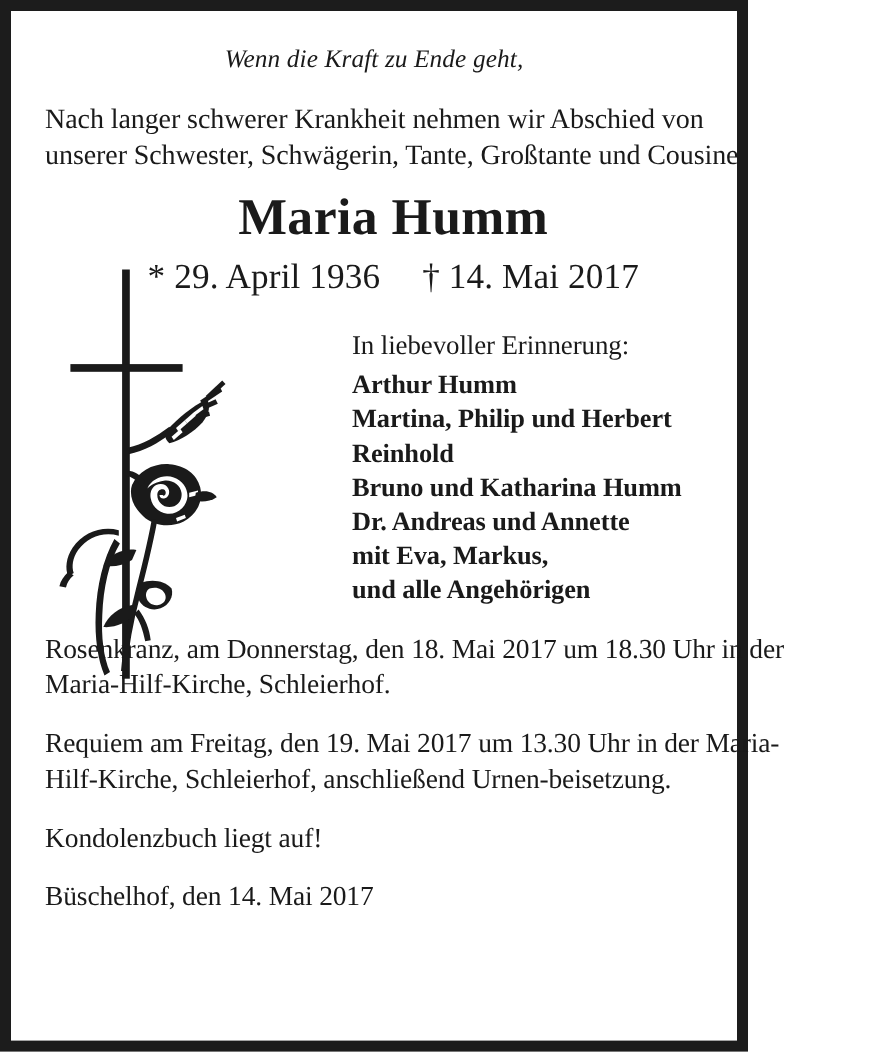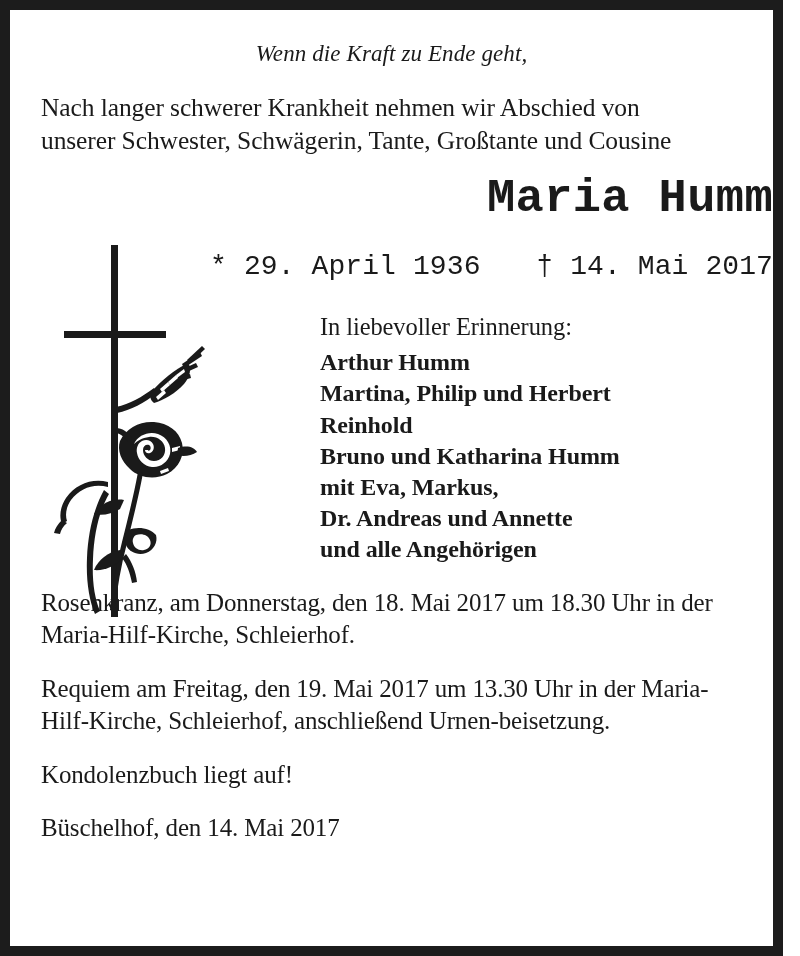--- a/index.html
+++ b/index.html
@@ -10,21 +10,21 @@
   body {
     width: 800px;
     height: 956px;
     font-family: "Liberation Serif", "DejaVu Serif", serif;
     color: #1a1a1a;
     overflow: hidden;
   }
   .notice {
     position: relative;
     box-sizing: border-box;
-    width: 783px;
+    width: 680px;
     height: 956px;
     border: 10px solid #1c1c1c;
     background: #ffffff;
   }
   .inner {
     position: relative;
     box-sizing: border-box;
     width: 100%;
     height: 100%;
     padding: 0;
@@ -46,33 +46,32 @@
     margin: 21px 0 16px 31px;
     width: 660px;
     font-size: 25.5px;
     line-height: 1.30;
     letter-spacing: -0.1px;
   }
 
   
   .name-block {
     margin-top: 18px;
-    text-align: right;
+    text-align: center;
     padding-left: 35px;
-    font-family: Liberation Mono, monospace;
   }
   .deceased-name {
     font-size: 47px;
     font-weight: bold;
     line-height: 1.0;
     letter-spacing: 0.4px;
   }
   .dates {
-    font-size: 28px;
-    margin-top: 29px;
+    font-size: 32px;
+    margin-top: 11px;
     letter-spacing: 0.1px;
   }
   .dates .gap { display: inline-block; width: 22px; }
 
   
   .memory-wrap {
     margin-top: 29px;
     padding-left: 310px;
   }
   .memory-head {
@@ -205,22 +204,22 @@
       </div>
     </div>
 
     <div class="memory-wrap">
       <div class="memory-head">In liebevoller Erinnerung:</div>
       <div class="family-list">
           <div>Arthur Humm</div>
           <div>Martina, Philip und Herbert</div>
           <div>Reinhold</div>
           <div>Bruno und Katharina Humm</div>
+          <div>Dr. Andreas und Annette</div>
           <div>mit Eva, Markus,</div>
-          <div>Dr. Andreas und Annette</div>
           <div>und alle Angehörigen</div>
         </div>
     </div>
 
     <div class="services">
         <div class="para">Rosenkranz, am Donnerstag, den 18. Mai 2017 um 18.30 Uhr in der Maria-Hilf-Kirche, Schleierhof.</div>
         <div class="para">Requiem am Freitag, den 19. Mai 2017 um 13.30 Uhr in der Maria-Hilf-Kirche, Schleierhof, anschließend Urnen-beisetzung.</div>
         <div class="para">Kondolenzbuch liegt auf!</div>
         <div class="para">Büschelhof, den 14. Mai 2017</div>
       </div>

